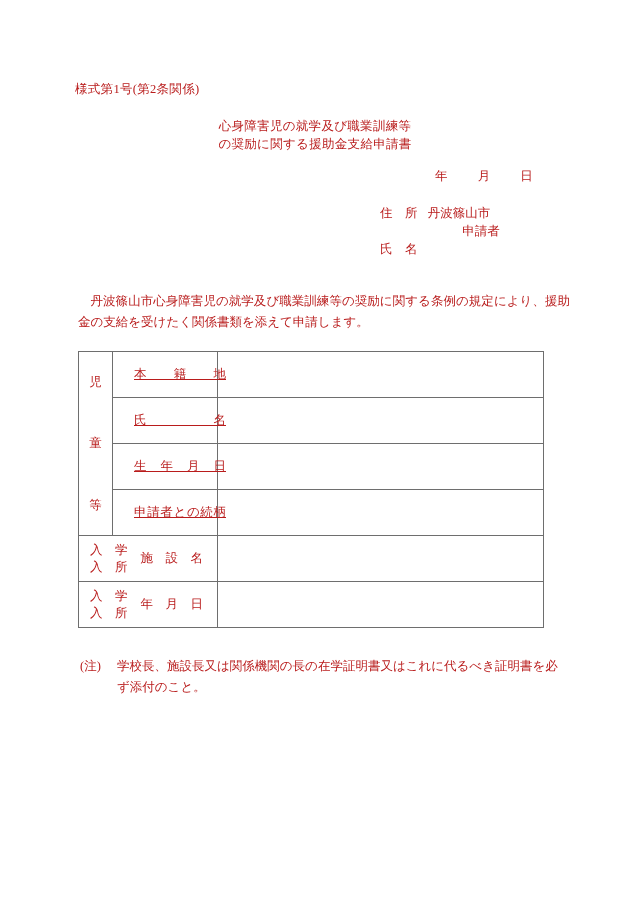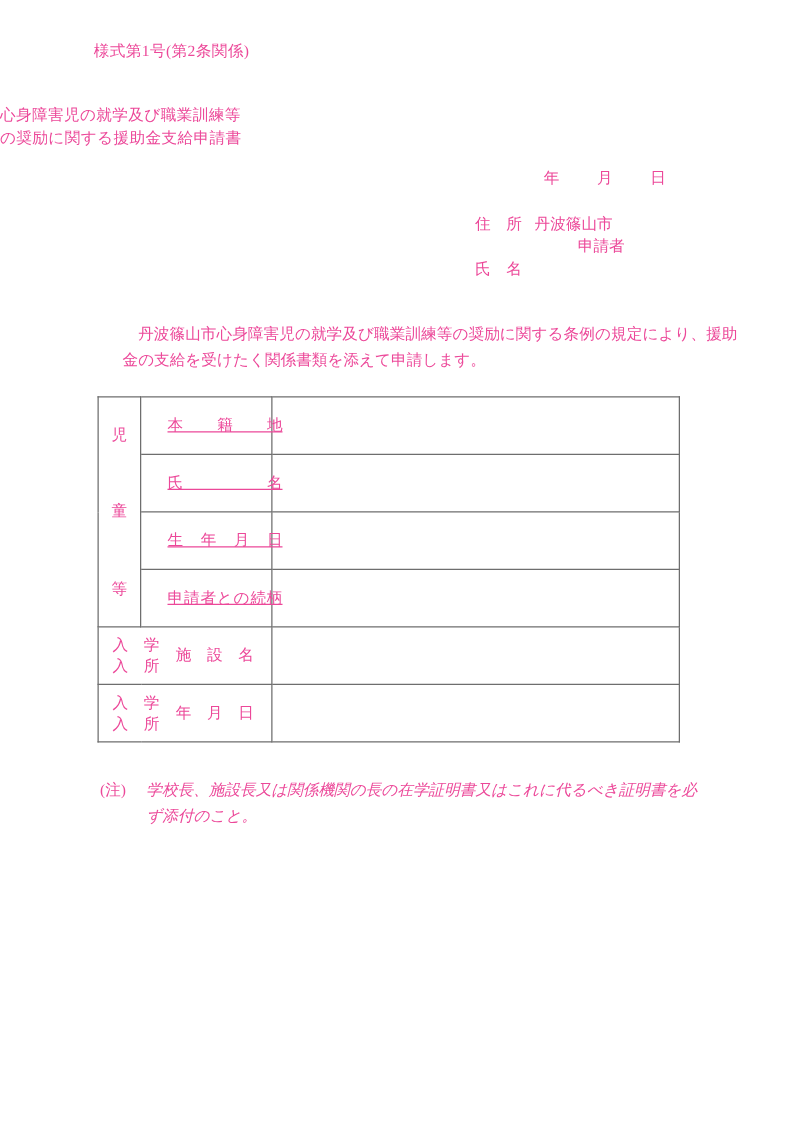--- a/index.html
+++ b/index.html
@@ -4,35 +4,35 @@
 <style>
   * { margin: 0; padding: 0; box-sizing: border-box; }
   html, body { background: #ffffff; }
   body { font-family: "Liberation Serif", "DejaVu Serif", serif; }
 
   .page {
     position: relative;
     width: 630px;
     height: 903px;
     background: #ffffff;
-    color: #ec4899;
+    color: #b91c1c;
     font-size: 12.5px;
-    padding-top: 34px;
+    padding-top: 82px;
     overflow: hidden;
   }
 
   .form-number {
     margin-left: 75px;
     line-height: 15px;
     letter-spacing: 0.3px;
   }
 
   .doc-title {
-    margin-top: 34px;
-    text-align: left;
+    margin-top: 20px;
+    text-align: center;
     line-height: 18px;
     letter-spacing: 0.3px;
   }
 
   .date-line {
     margin-top: 16px;
     margin-left: 435px;
     line-height: 15px;
   }
   .date-line .gap { margin-left: 27px; }
@@ -47,21 +47,21 @@
   .applicant {
     margin-top: 20px;
     line-height: 18px;
   }
   .app-indent-label { margin-left: 380px; }
   .applicant .addr-value { margin-left: 7px; }
   .app-role { margin-left: 332px; text-align: center; }
 
   .body-text {
     margin-top: 33px;
-    margin-left: 98px;
+    margin-left: 78px;
     width: 492px;
     line-height: 21px;
     text-align: justify;
     text-indent: 1em;
     letter-spacing: 0;
   }
 
   .form-table {
     margin-top: 18px;
     margin-left: 78px;
@@ -103,21 +103,21 @@
   .combo-prefix { line-height: 17px; }
   .combo-label { margin-left: 13px; }
 
   .note {
     display: flex;
     margin-top: 28px;
     margin-left: 80px;
     line-height: 21px;
   }
   .note-marker { width: 37px; flex-shrink: 0; }
-  .note-text { width: 452px; font-style: italic; }
+  .note-text { width: 452px; }
 </style>
 </head>
 <body>
 
 <div class="page">
 
   <div class="form-number">様式第1号(第2条関係)</div>
 
   <div class="doc-title">
     <div>心身障害児の就学及び職業訓練等</div>

